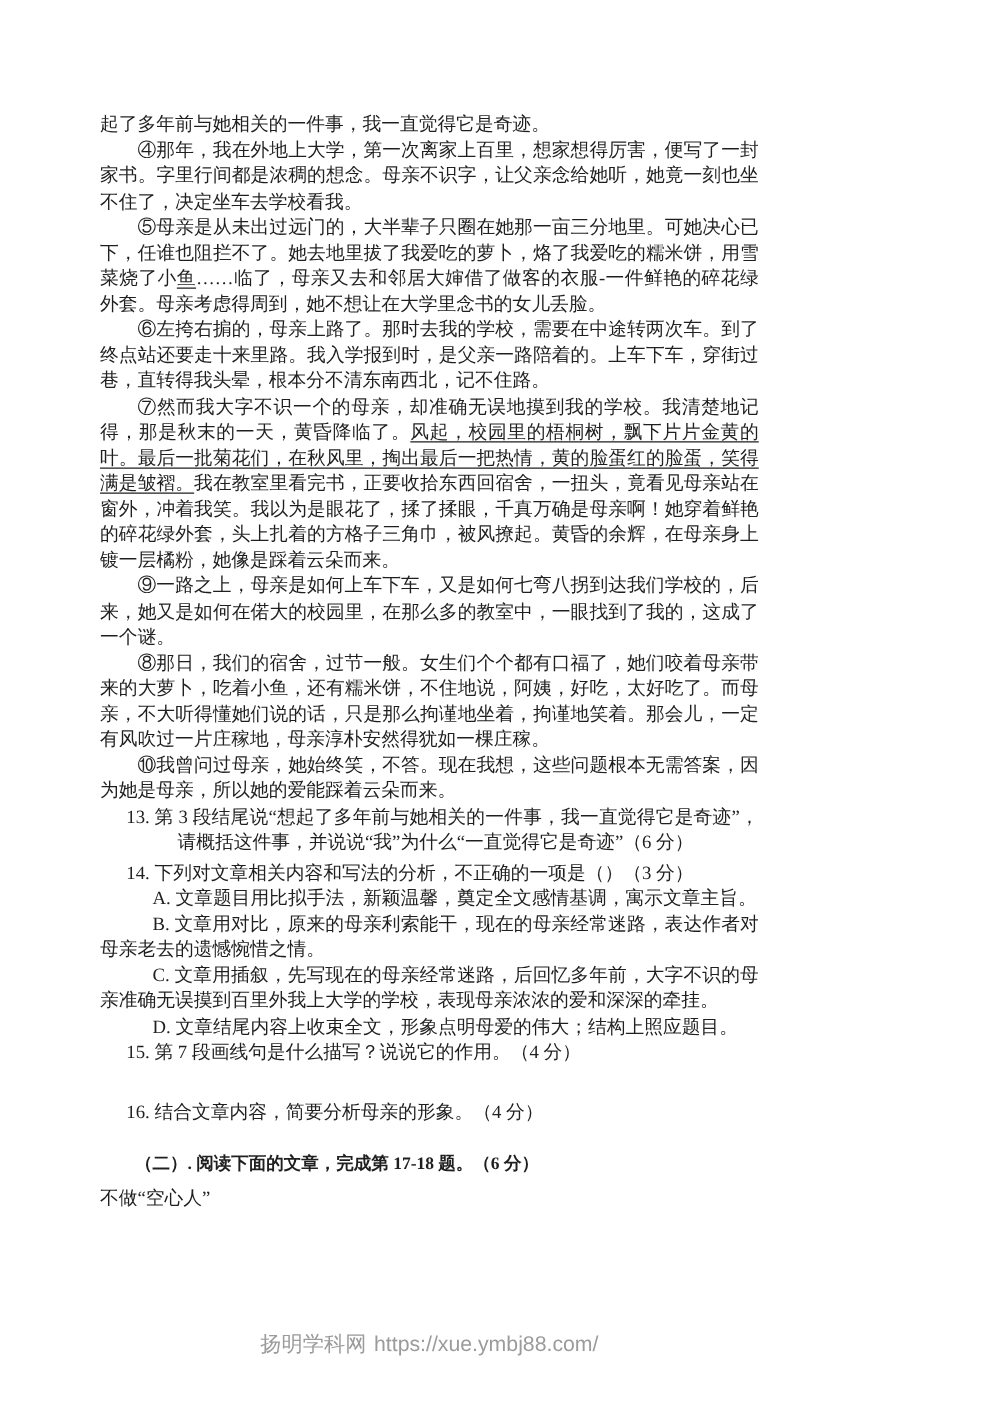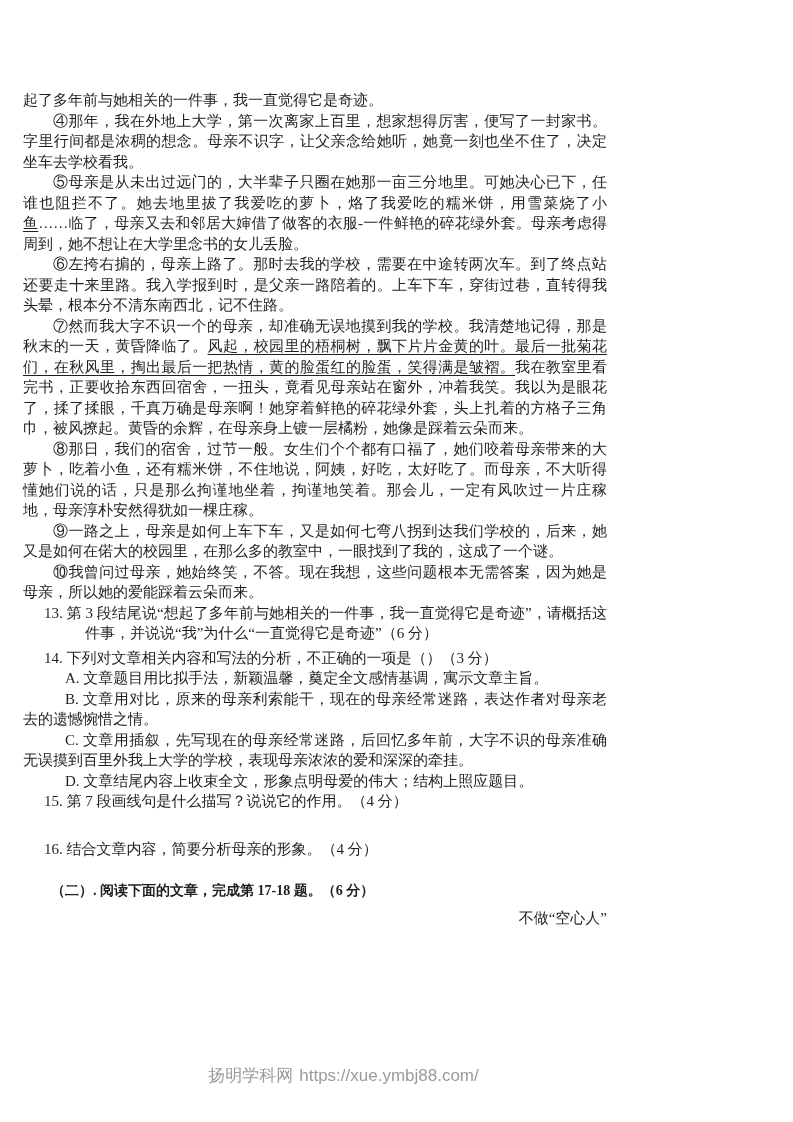--- a/index.html
+++ b/index.html
@@ -10,21 +10,21 @@
     background: #ffffff;
     position: relative;
     overflow: hidden;
     font-family: "Liberation Serif", "DejaVu Serif", serif;
     color: #1f1f1f;
   }
   .doc {
     position: absolute;
     top: 0; left: 0;
     width: 662px;
-    padding: 90px 55px 0 23px;
+    padding: 90px 55px 0 80px;
     font-size: 15px;
     line-height: 20.5px;
     text-align: justify;
   }
   .para { margin: 0; text-indent: 2em; }
   .no-indent { margin: 0; text-indent: 0; }
   .ul { text-decoration: underline; text-underline-offset: 3px; text-decoration-thickness: 1px; }
   .question { margin: 0; padding-left: 62px; text-indent: -41px; }
   .option { margin: 0; text-indent: 42px; }
   .mt4  { margin-top: 4px; }
@@ -34,21 +34,21 @@
   .sec-header {
     margin: 22px 0 0 28px;
     text-indent: 0;
     font-weight: bold;
     font-size: 14px;
     text-align: left;
   }
   .article-title {
     margin: 6px 0 0 0;
     text-indent: 0;
-    text-align: right;
+    text-align: left;
   }
   .footer {
     position: absolute;
     top: 1064px;
     left: 0;
     width: 687px;
     text-align: center;
     font-family: "Liberation Sans", "DejaVu Sans", sans-serif;
     font-size: 17px;
     color: #9b9b9b;
@@ -63,23 +63,23 @@
   <p class="no-indent">起了多年前与她相关的一件事，我一直觉得它是奇迹。</p>
 
   <p class="para">④那年，我在外地上大学，第一次离家上百里，想家想得厉害，便写了一封家书。字里行间都是浓稠的想念。母亲不识字，让父亲念给她听，她竟一刻也坐不住了，决定坐车去学校看我。</p>
 
   <p class="para"><span>⑤母亲是从未出过远门的，大半辈子只圈在她那一亩三分地里。可她决心已下，任谁也阻拦不了。她去地里拔了我爱吃的萝卜，烙了我爱吃的糯米饼，用雪菜烧了小</span><span class="ul">鱼</span><span>……临了，母亲又去和邻居大婶借了做客的衣服-一件鲜艳的碎花绿外套。母亲考虑得周到，她不想让在大学里念书的女儿丢脸。</span></p>
 
   <p class="para">⑥左挎右掮的，母亲上路了。那时去我的学校，需要在中途转两次车。到了终点站还要走十来里路。我入学报到时，是父亲一路陪着的。上车下车，穿街过巷，直转得我头晕，根本分不清东南西北，记不住路。</p>
 
   <p class="para"><span>⑦然而我大字不识一个的母亲，却准确无误地摸到我的学校。我清楚地记得，那是秋末的一天，黄昏降临了。</span><span class="ul">风起，校园里的梧桐树，飘下片片金黄的叶。最后一批菊花们，在秋风里，掏出最后一把热情，黄的脸蛋红的脸蛋，笑得满是皱褶。</span><span>我在教室里看完书，正要收拾东西回宿舍，一扭头，竟看见母亲站在窗外，冲着我笑。我以为是眼花了，揉了揉眼，千真万确是母亲啊！她穿着鲜艳的碎花绿外套，头上扎着的方格子三角巾，被风撩起。黄昏的余辉，在母亲身上镀一层橘粉，她像是踩着云朵而来。</span></p>
 
+  <p class="para">⑨一路之上，母亲是如何上车下车，又是如何七弯八拐到达我们学校的，后来，她又是如何在偌大的校园里，在那么多的教室中，一眼找到了我的，这成了一个谜。</p>
+
   <p class="para">⑧那日，我们的宿舍，过节一般。女生们个个都有口福了，她们咬着母亲带来的大萝卜，吃着小鱼，还有糯米饼，不住地说，阿姨，好吃，太好吃了。而母亲，不大听得懂她们说的话，只是那么拘谨地坐着，拘谨地笑着。那会儿，一定有风吹过一片庄稼地，母亲淳朴安然得犹如一棵庄稼。</p>
-
-  <p class="para">⑨一路之上，母亲是如何上车下车，又是如何七弯八拐到达我们学校的，后来，她又是如何在偌大的校园里，在那么多的教室中，一眼找到了我的，这成了一个谜。</p>
 
   <p class="para">⑩我曾问过母亲，她始终笑，不答。现在我想，这些问题根本无需答案，因为她是母亲，所以她的爱能踩着云朵而来。</p>
 
   <p class="question">13. 第 3 段结尾说“想起了多年前与她相关的一件事，我一直觉得它是奇迹”，请概括这件事，并说说“我”为什么“一直觉得它是奇迹”（6 分）</p>
 
   <p class="question mt4">14. 下列对文章相关内容和写法的分析，不正确的一项是（）（3 分）</p>
   <p class="option">A. 文章题目用比拟手法，新颖温馨，奠定全文感情基调，寓示文章主旨。</p>
   <p class="option">B. 文章用对比，原来的母亲利索能干，现在的母亲经常迷路，表达作者对母亲老去的遗憾惋惜之情。</p>
   <p class="option">C. 文章用插叙，先写现在的母亲经常迷路，后回忆多年前，大字不识的母亲准确无误摸到百里外我上大学的学校，表现母亲浓浓的爱和深深的牵挂。</p>
   <p class="option">D. 文章结尾内容上收束全文，形象点明母爱的伟大；结构上照应题目。</p>

